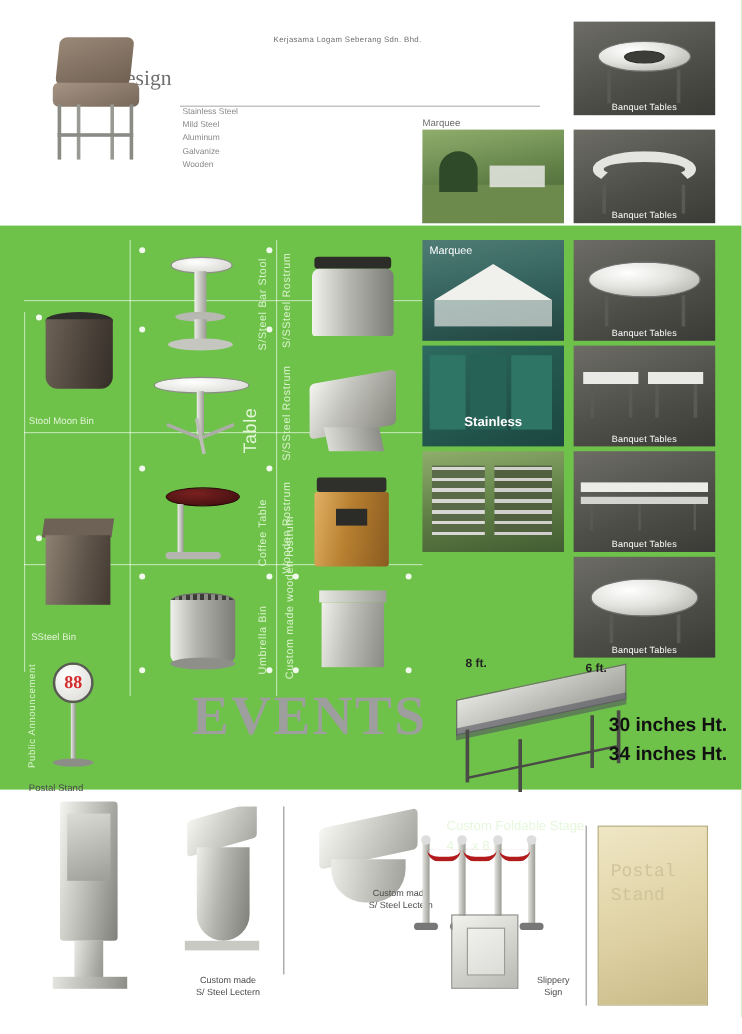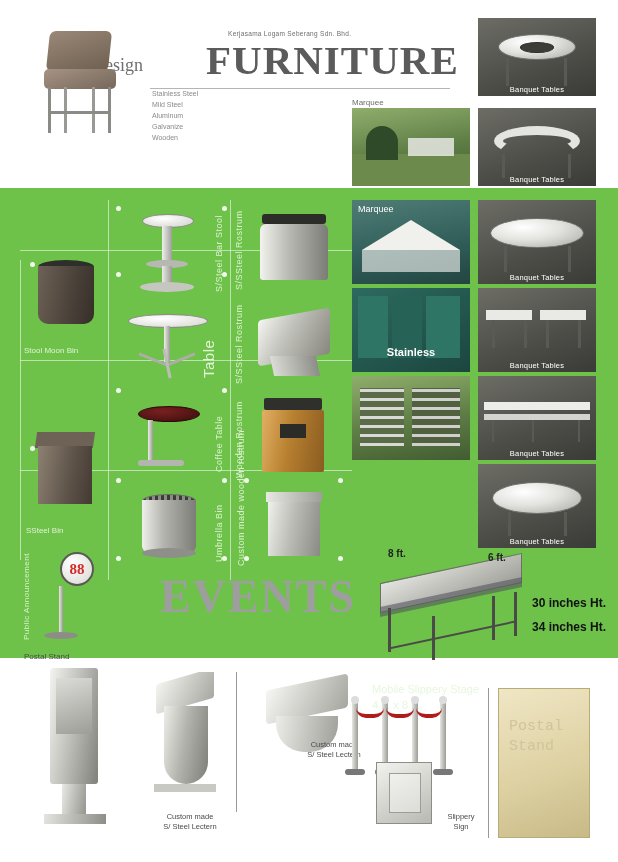--- a/index.html
+++ b/index.html
@@ -76,21 +76,21 @@
     color:#9e9e9e; font-family:"Liberation Serif", serif;
   }
   .mobile-stage-txt {
     position:absolute; left:372px; top:493px; color:#e6f7dd; font-size:11px; line-height:16px;
   }
 
   
   .stage-wrap { position:absolute; left:372px; top:562px; width:160px; height:100px; }
   .dim { position:absolute; font-size:10px; color:#222; font-weight:bold; }
 
-  .ht-text { position:absolute; right:8px; font-size:12px; font-weight:bold; color:#111; }
+  .ht-text { position:absolute; right:8px; font-size:16px; font-weight:bold; color:#111; }
   .cap-dark { position:absolute; font-size:7.5px; color:#4a4a4a; text-align:center; line-height:10px; }
   .postal-label { position:absolute; left:24px; top:652px; font-size:8px; color:#4a4a4a; }
 
   .postal-board {
     position:absolute; left:498px; top:688px; width:92px; height:150px;
     background:linear-gradient(160deg,#efe6c4 0%,#ded1a3 55%,#c8ba87 100%);
     border:1px solid #b8aa79;
   }
   .postal-board span {
     position:absolute; left:10px; top:28px; font-size:15px; color:#cfc49c;
@@ -112,21 +112,20 @@
   }
   .badge88-pole { position:absolute; left:59px; top:586px; width:4px; height:48px; background:linear-gradient(90deg,#e8e8e4,#999993); }
   .badge88-base { position:absolute; left:44px; top:632px; width:34px; height:7px; border-radius:50%; background:#8d8d87; }
 </style>
 </head>
 <body>
 
 <div class="page">
 
   <div class="hdr-company">Kerjasama Logam Seberang Sdn. Bhd.</div>
-  <div class="hdr-furniture">FURNITURE</div>
   <div class="hdr-rule"></div>
   <div class="hdr-design">Design</div>
 
   <div class="mat-list">
     <div>Stainless Steel</div>
     <div>Mild Steel</div>
     <div>Aluminum</div>
     <div>Galvanize</div>
     <div>Wooden</div>
   </div>
@@ -303,25 +302,25 @@
     </div>
 
     <div class="photo ph-grad-dark" style="left:478px;top:276px;width:118px;height:84px;">
       <div class="oval" style="left:14px;top:18px;width:90px;height:32px;"></div>
       <div class="leg" style="left:30px;top:48px;width:3px;height:24px;"></div>
       <div class="leg" style="left:86px;top:48px;width:3px;height:24px;"></div>
       <div class="cap">Banquet Tables</div>
     </div>
 
     <div class="mobile-stage-txt">
-      <div>Mobile Slippery Stage</div>
+      <div>Custom Foldable Stage</div>
       <div>4 ft. x 8 ft.</div>
     </div>
 
-    <div class="badge88" style="top:364px;left:60px;">88</div>
+    <div class="badge88" style="top:364px;left:44px;">88</div>
     <div class="badge88-pole" style="top:398px;"></div>
     <div class="badge88-base" style="top:444px;"></div>
     <div class="vlabel" style="left:22px;top:386px;height:66px;font-size:8px;">Public Announcement</div>
 
     <div class="events-text" style="top:382px;left:160px;">EVENTS</div>
   </div>
 
   <div class="stage-wrap">
     <div style="position:absolute;left:8px;top:6px;width:142px;height:30px;background:linear-gradient(165deg,#e3e3df,#9d9d97);transform:skewY(-12deg);border:1px solid #6f6f6a;"></div>
     <div style="position:absolute;left:8px;top:30px;width:142px;height:10px;background:#55555f;transform:skewY(-12deg);opacity:.6;"></div>

